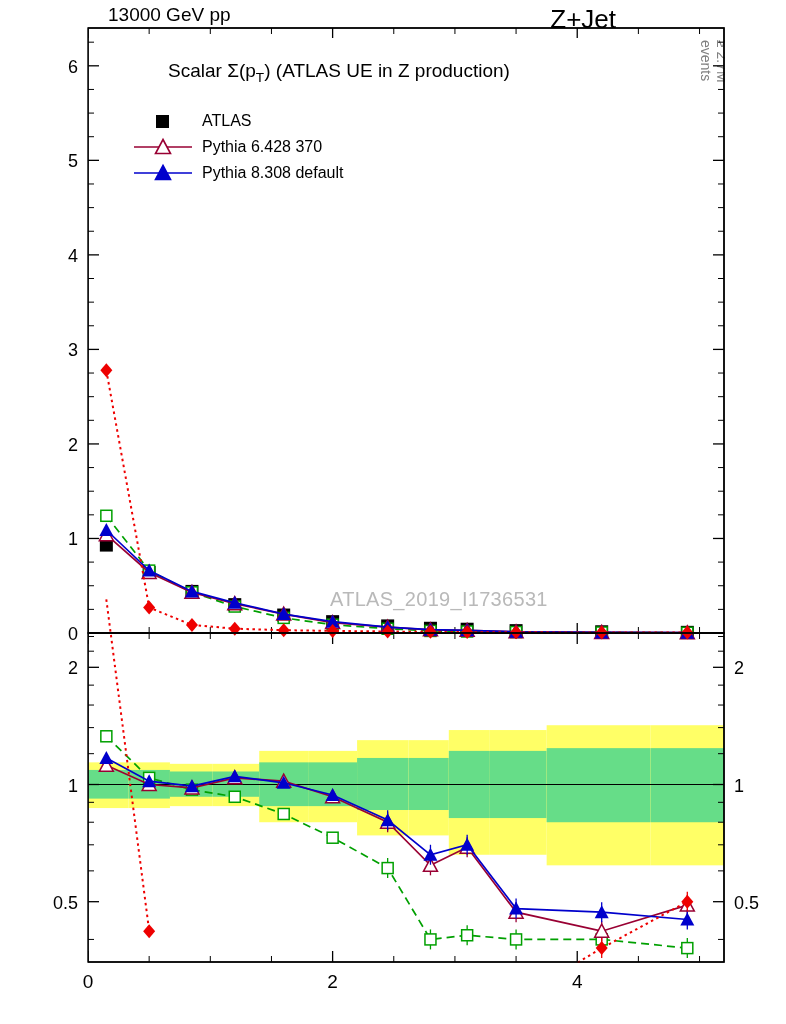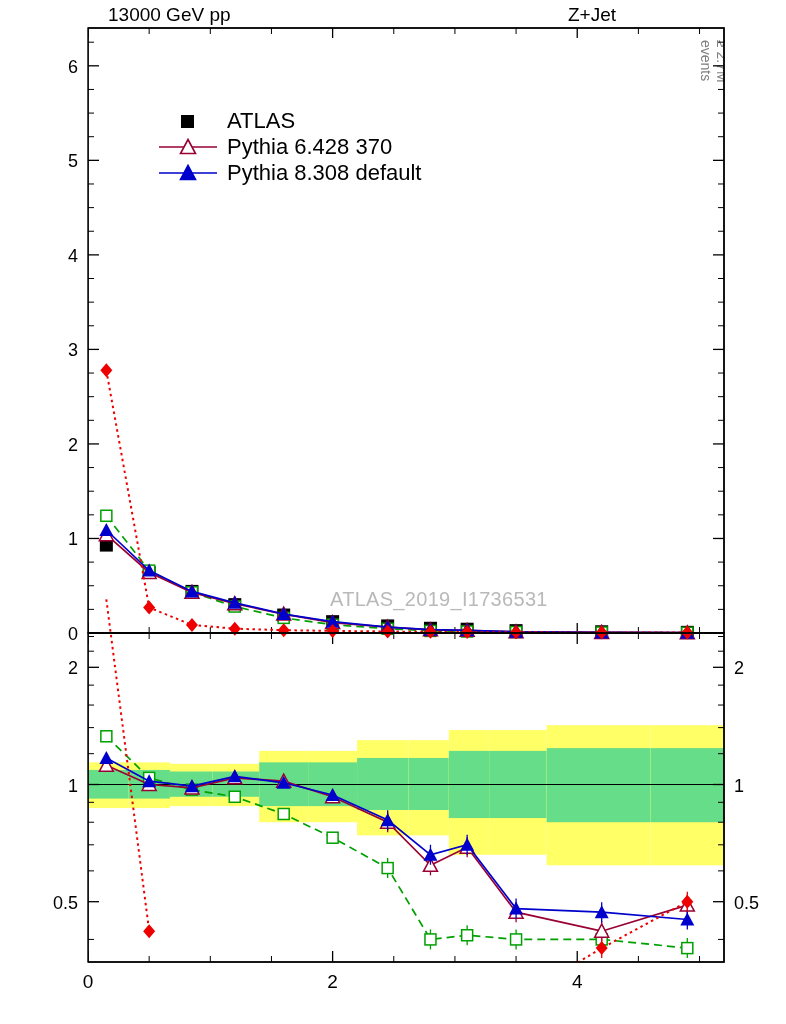--- a/index.html
+++ b/index.html
@@ -19,21 +19,21 @@
     width: 678px;
     height: 1024px;
   }
   .abs { position: absolute; }
   .hdr-left {
     left: 108px; top: 4px;
     font-size: 19px;
   }
   .hdr-right {
     right: 62px; top: 4px;
-    font-size: 19px;
+    font-size: 26px;
   }
   .ylabel-main {
     left: 26px; top: 470px;
     font-size: 20px;
     transform: rotate(-90deg);
     transform-origin: 0 0;
   }
   .ylabel-ratio {
     left: 30px; top: 880px;
     font-size: 15px;
@@ -63,22 +63,22 @@
     left: 330px; top: 588px;
     font-size: 20px;
     color: #b9b9b9;
     letter-spacing: 0.3px;
   }
   .xlabel {
     right: 40px; top: 985px;
     font-size: 20px;
   }
   .legend {
-    left: 157px; top: 108px;
-    font-size: 22px;
+    left: 132px; top: 108px;
+    font-size: 16px;
   }
   .legend-row {
     display: flex;
     align-items: center;
     height: 26px;
   }
   .legend-key {
     width: 62px;
     height: 22px;
     position: relative;
@@ -98,20 +98,23 @@
 
   <div class="abs ylabel-main">
     1/N<sub>ch</sub> dN<sub>ch</sub>/dp<sub>T</sub> [GeV]
   </div>
 
   <div class="abs ylabel-ratio">Ratio to ATLAS</div>
 
   <div class="abs right-note-1">Rivet 3.1.10, ≥ 2.7M events</div>
   <div class="abs right-note-3">mcplots.cern.ch [arXiv:1306.3436]</div>
 
+  <div class="abs plot-title">
+    Scalar Σ(p<sub>T</sub>) (ATLAS UE in Z production)
+  </div>
 
   <div class="abs watermark">ATLAS_2019_I1736531</div>
 
   <div class="abs xlabel">p<sub>T</sub> [GeV]</div>
 
   <div class="abs legend">
     <div class="legend-row">
       <span class="legend-key">
         <svg width="62" height="22" viewBox="0 0 62 22">
           <rect x="24" y="5" width="13" height="13" fill="#000000"></rect>

